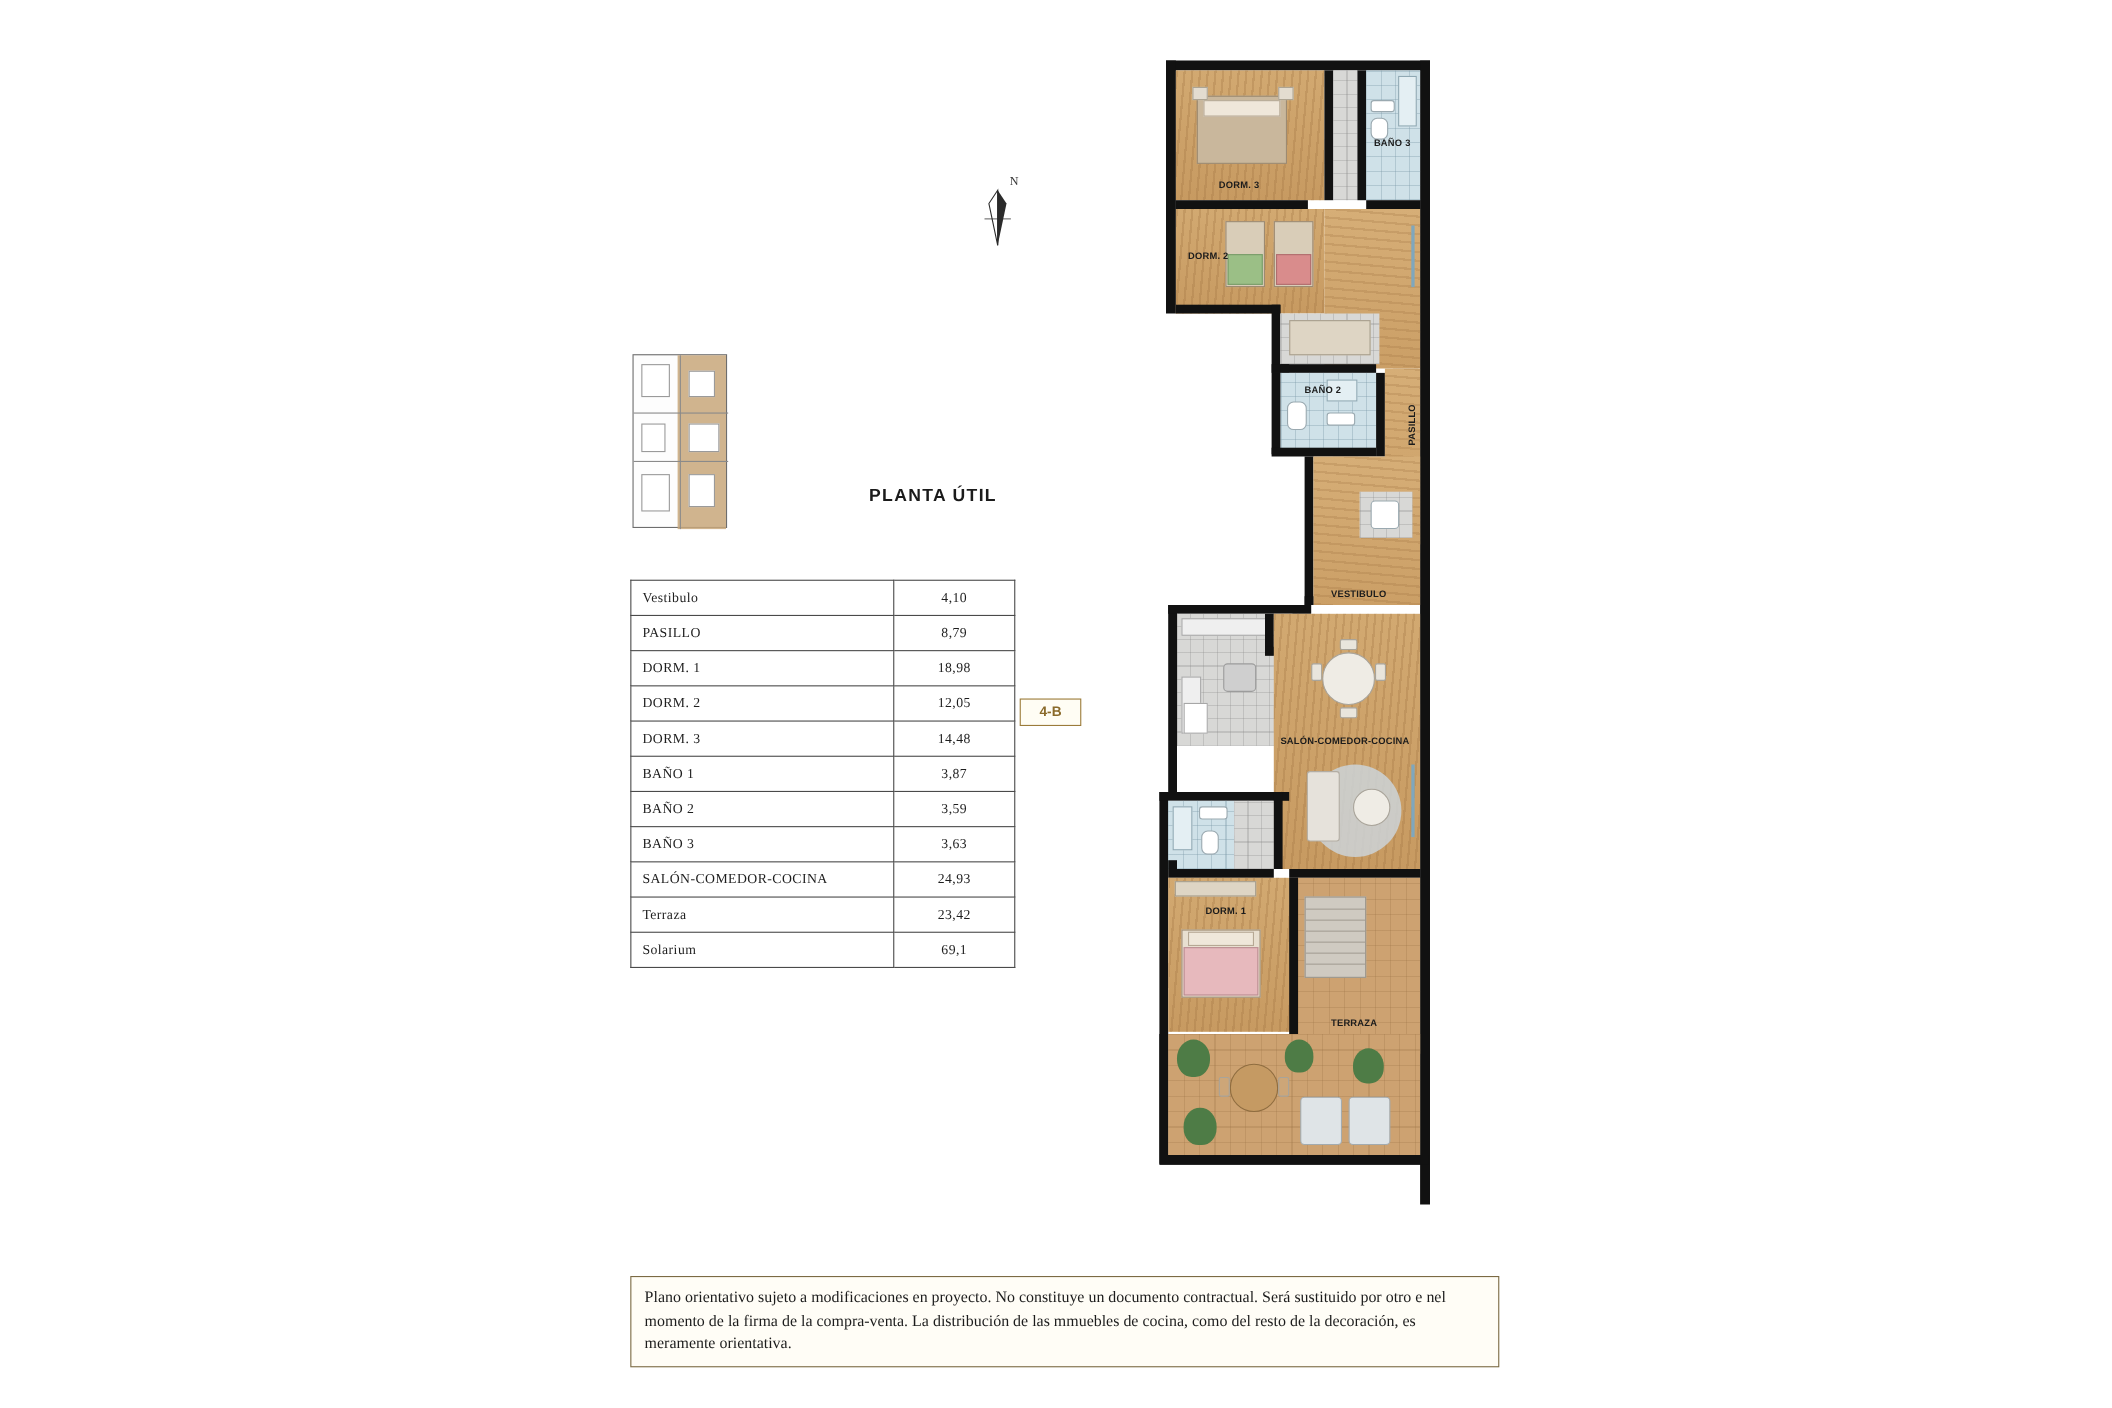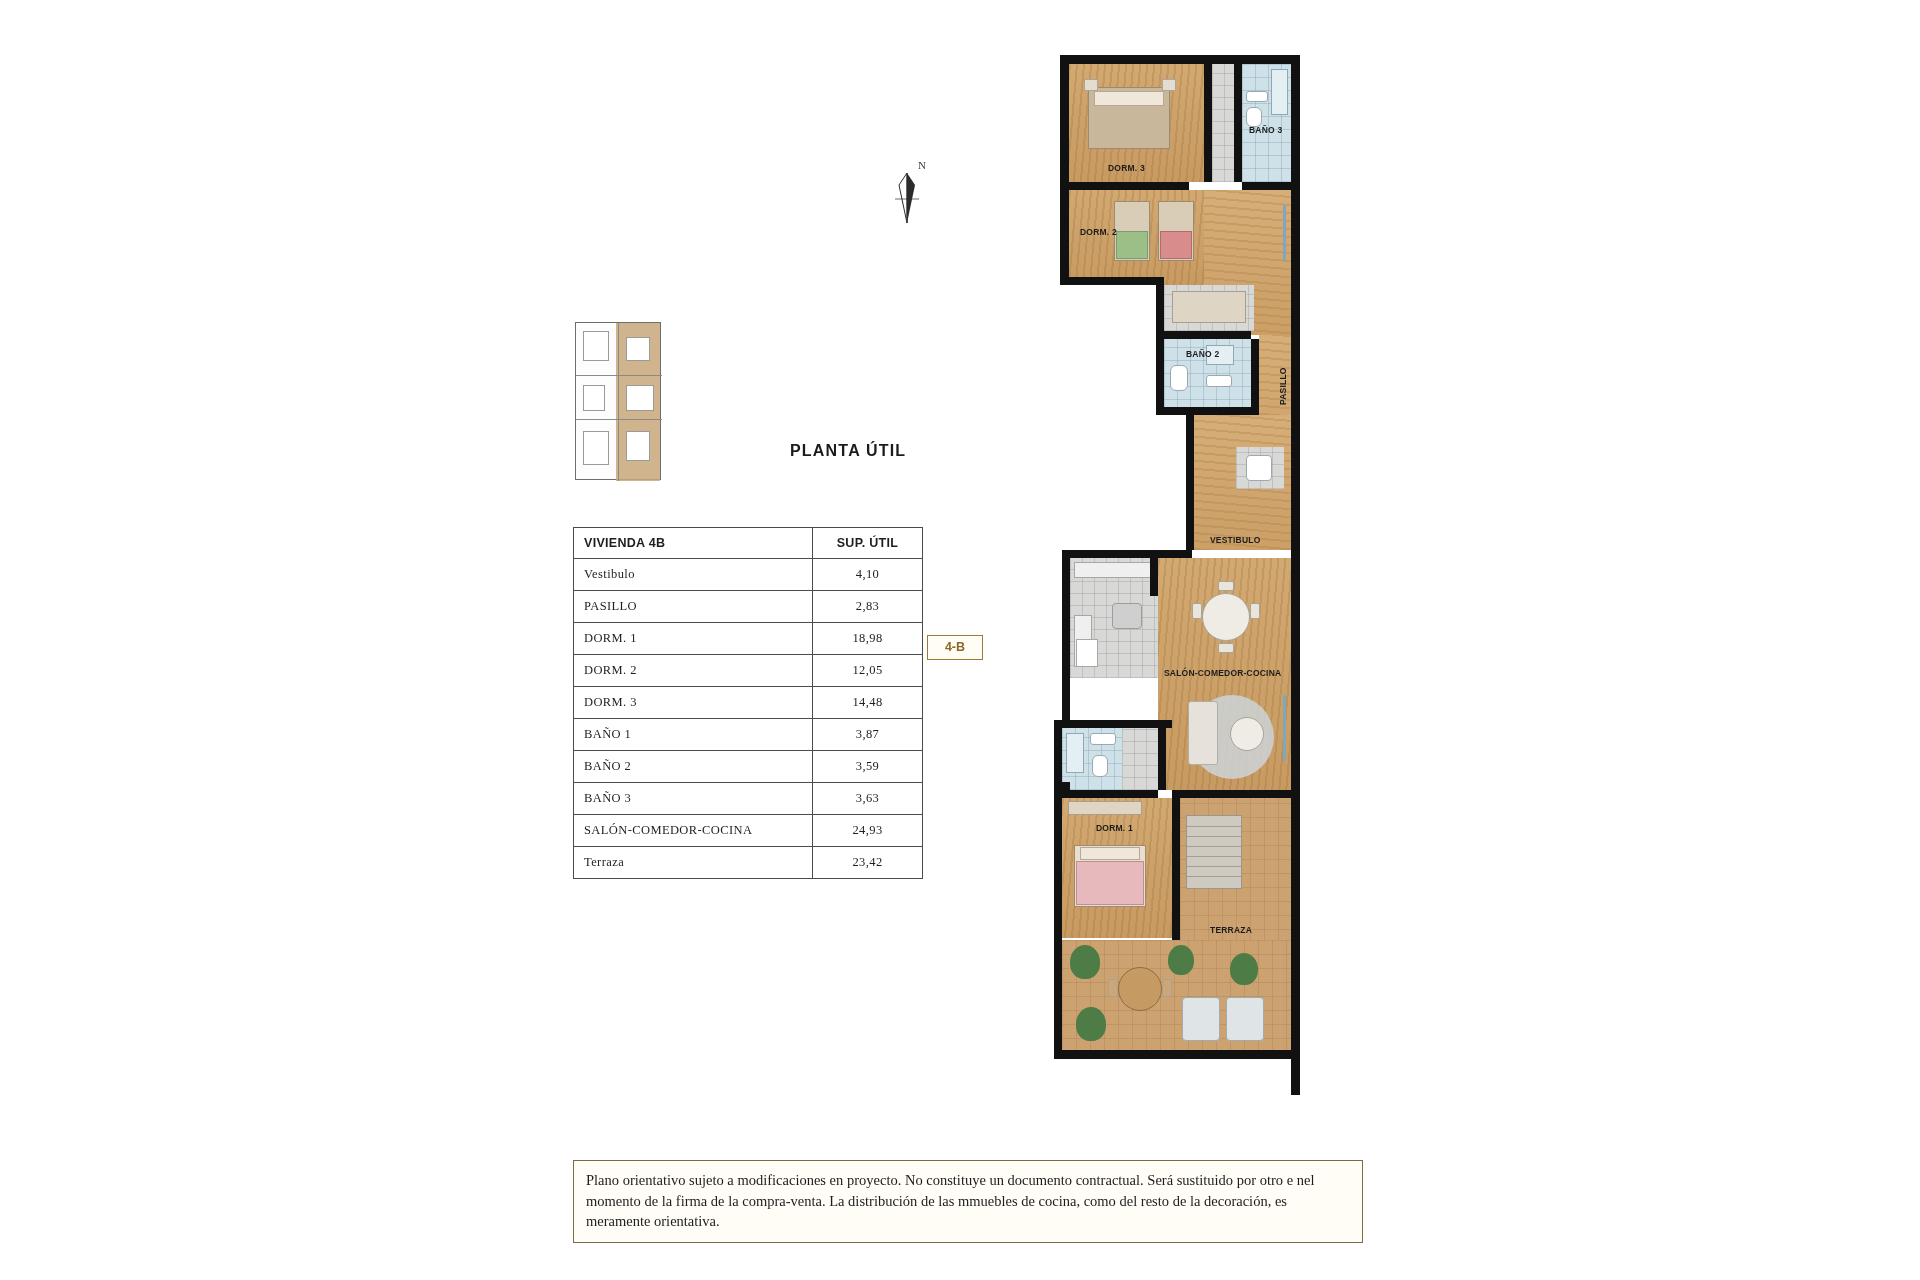--- a/index.html
+++ b/index.html
@@ -131,31 +131,27 @@
     <div class="wht" style="left:50px;top:14px;width:24px;height:24px;"></div>
     <div class="wht" style="left:50px;top:62px;width:28px;height:26px;"></div>
     <div class="wht" style="left:50px;top:108px;width:24px;height:30px;"></div>
   </div>
 
   <div id="planta-title">PLANTA ÚTIL</div>
 
   <div id="table-wrap">
     <table class="areas">
       <tbody>
-        <tr class="head">
-          <td>VIVIENDA 4B</td>
-          <td class="val">SUP. ÚTIL</td>
-        </tr>
         <tr>
           <td>Vestibulo</td>
           <td class="val">4,10</td>
         </tr>
         <tr>
           <td>PASILLO</td>
-          <td class="val">2,83</td>
+          <td class="val">8,79</td>
         </tr>
         <tr>
           <td>DORM. 1</td>
           <td class="val">18,98</td>
         </tr>
         <tr>
           <td>DORM. 2</td>
           <td class="val">12,05</td>
         </tr>
         <tr>
@@ -174,20 +170,24 @@
           <td>BAÑO 3</td>
           <td class="val">3,63</td>
         </tr>
         <tr>
           <td>SALÓN-COMEDOR-COCINA</td>
           <td class="val">24,93</td>
         </tr>
         <tr>
           <td>Terraza</td>
           <td class="val">23,42</td>
+        </tr>
+        <tr>
+          <td>Solarium</td>
+          <td class="val">69,1</td>
         </tr>
       </tbody>
     </table>
   </div>
 
   <div id="disclaimer">Plano orientativo sujeto a modificaciones en proyecto. No constituye un documento contractual. Será sustituido por otro e nel momento de la firma de la compra-venta. La distribución de las mmuebles de cocina, como del resto de la decoración, es meramente orientativa.</div>
 
   <div id="plan">
 
     <div id="unit-badge">4-B</div>

